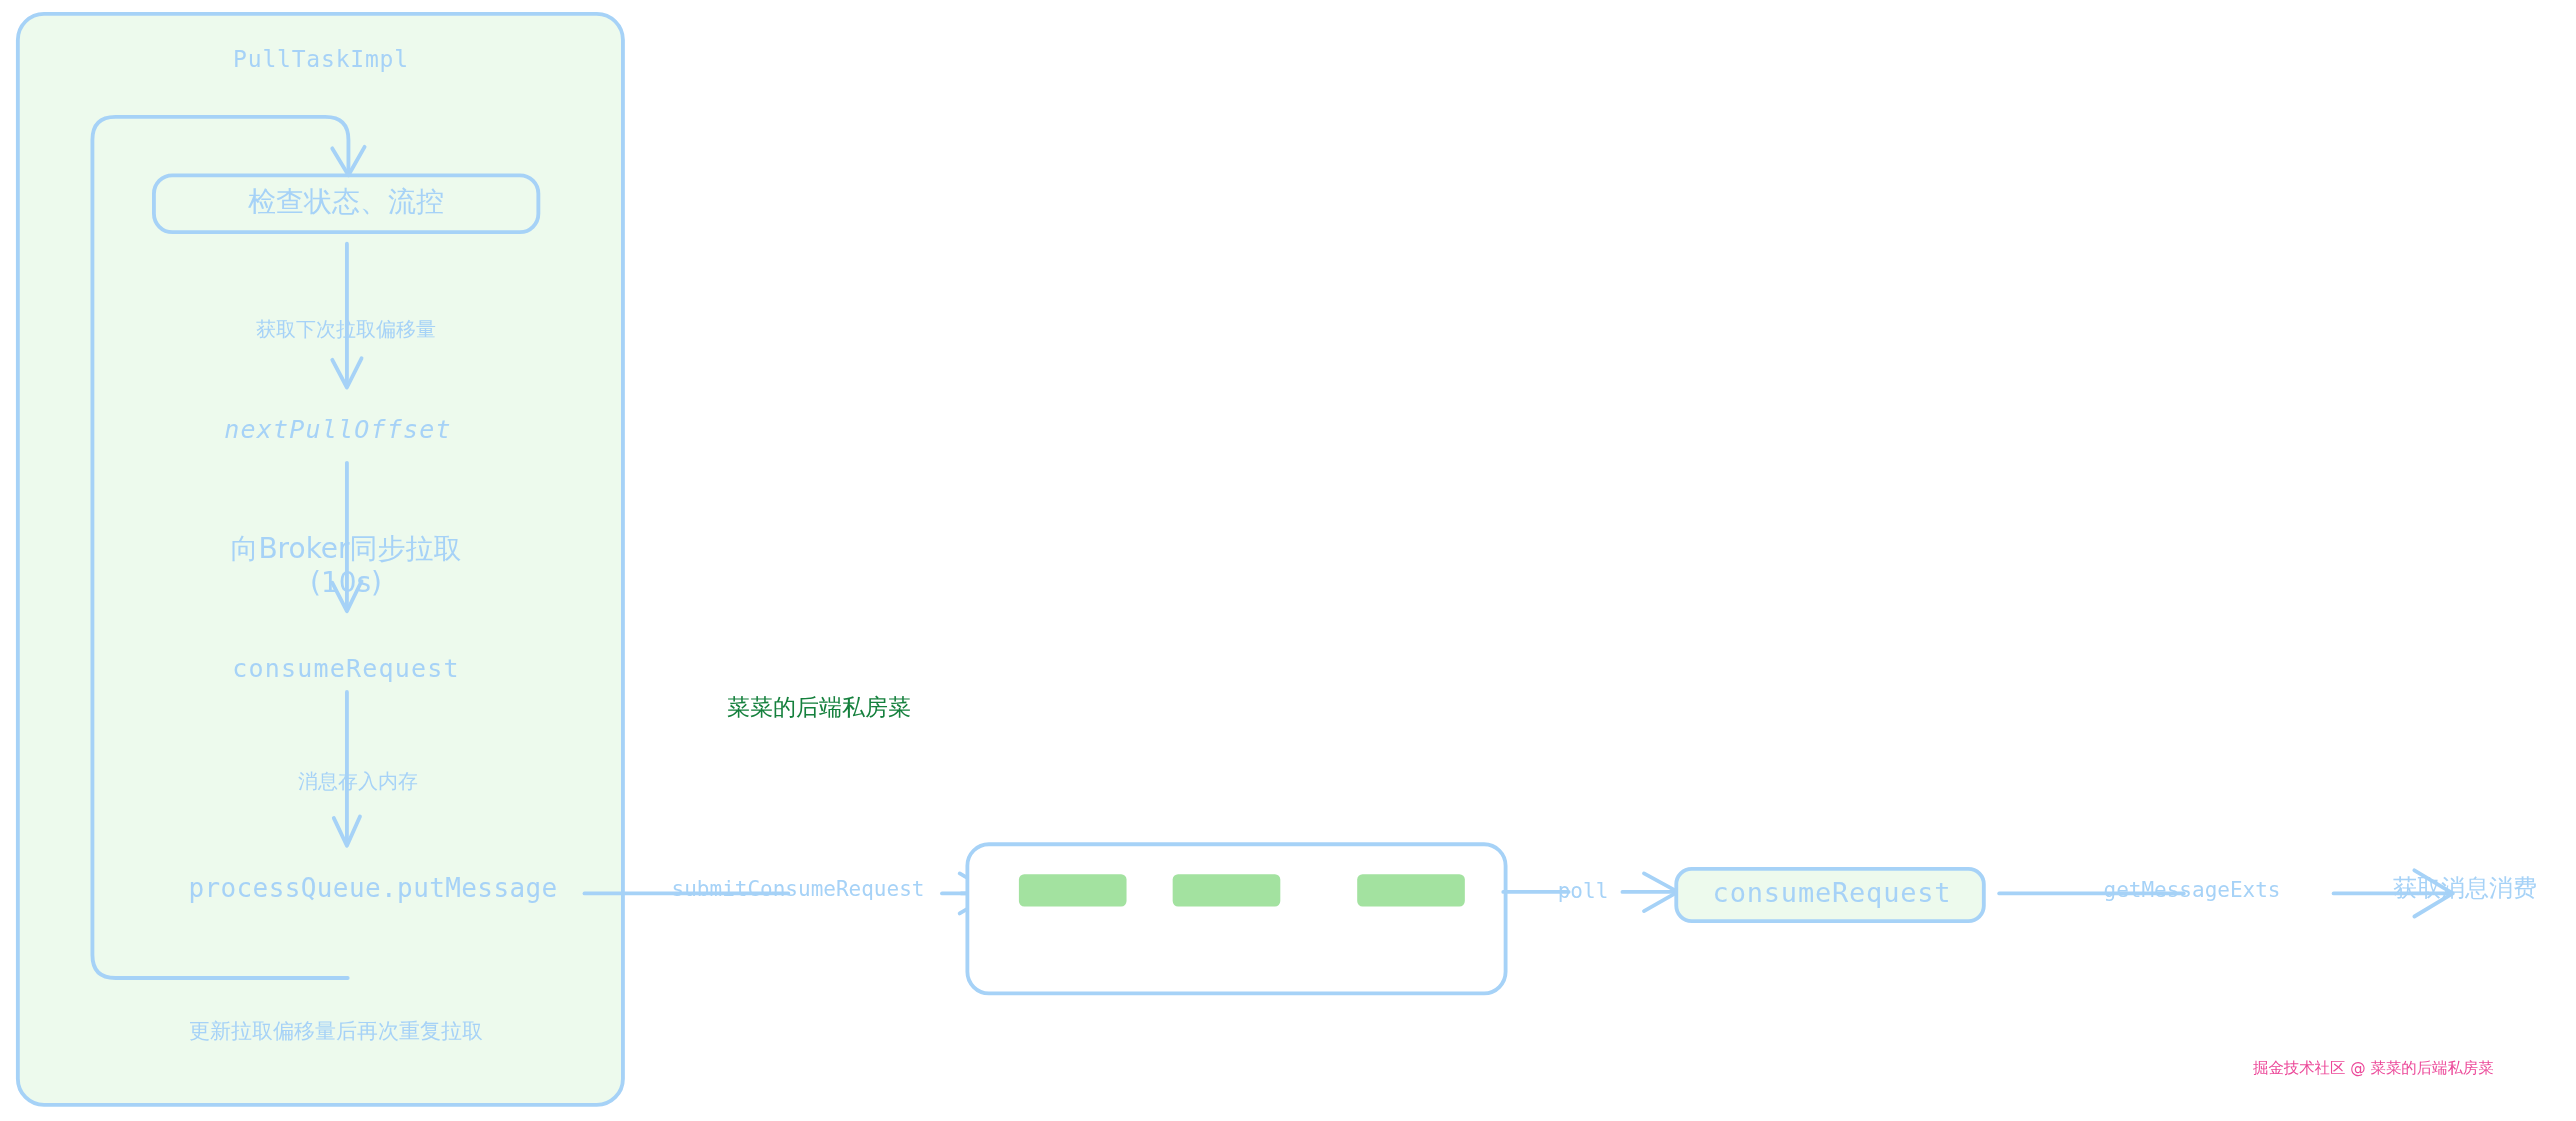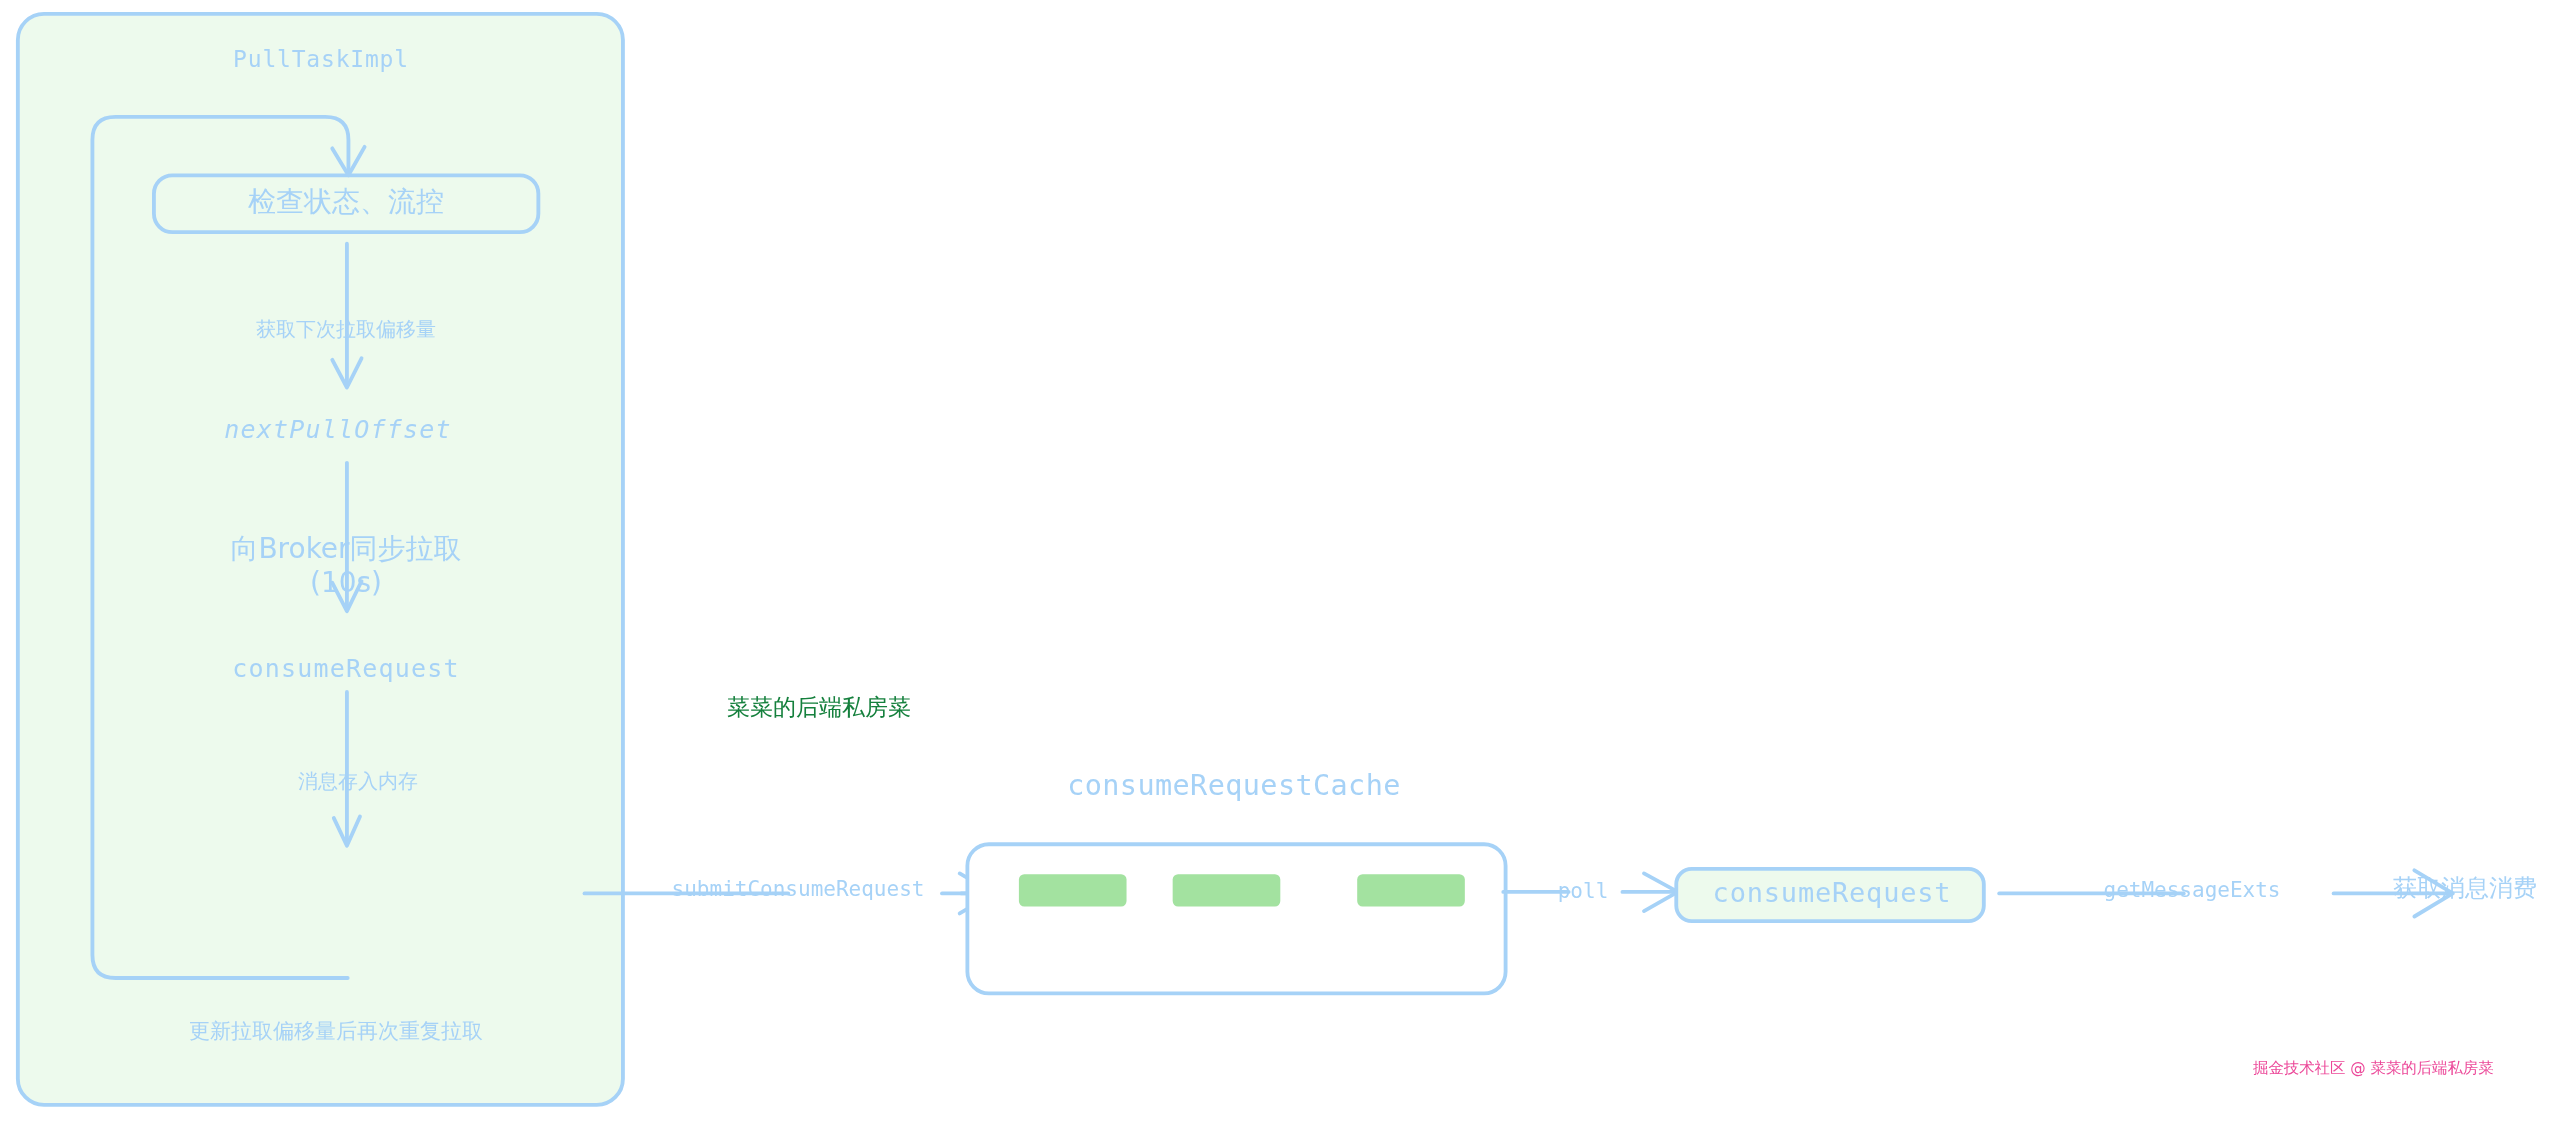--- a/index.html
+++ b/index.html
@@ -123,32 +123,32 @@
 
   <div class="lbl mono ctr" id="label-next-pull-offset">nextPullOffset</div>
 
   <div class="lbl cjk ctr" id="label-sync-pull-broker">向Broker同步拉取
 (10s)</div>
 
   <div class="lbl mono ctr" id="label-pull-message-sync">consumeRequest</div>
 
   <div class="lbl cjk ctr" id="label-msg-into-memory">消息存入内存</div>
 
+  <div class="lbl mono ctr" id="label-process-queue-put">processQueue.putMessage</div>
 
   <div class="lbl cjk ctr" id="label-repeat-pull">更新拉取偏移量后再次重复拉取</div>
 
   <div class="lbl mono ctr" id="label-submit-consume-request">submitConsumeRequest</div>
 
   <div class="lbl mono ctr" id="label-poll">poll</div>
 
   <div class="lbl mono ctr" id="label-get-message-exts">getMessageExts</div>
 
   <div class="lbl cjk ctr" id="label-consume-msg">获取消息消费</div>
 
-  <div class="lbl mono ctr" id="title-consume-request-cache">consumeRequestCache</div>
 
   <div class="lbl mono ctr" id="label-consume-request">consumeRequest</div>
 
   <div id="watermark-brand">菜菜的后端私房菜</div>
 
   <div id="watermark-footer">掘金技术社区 @ 菜菜的后端私房菜</div>
 
 </div>
 
 

